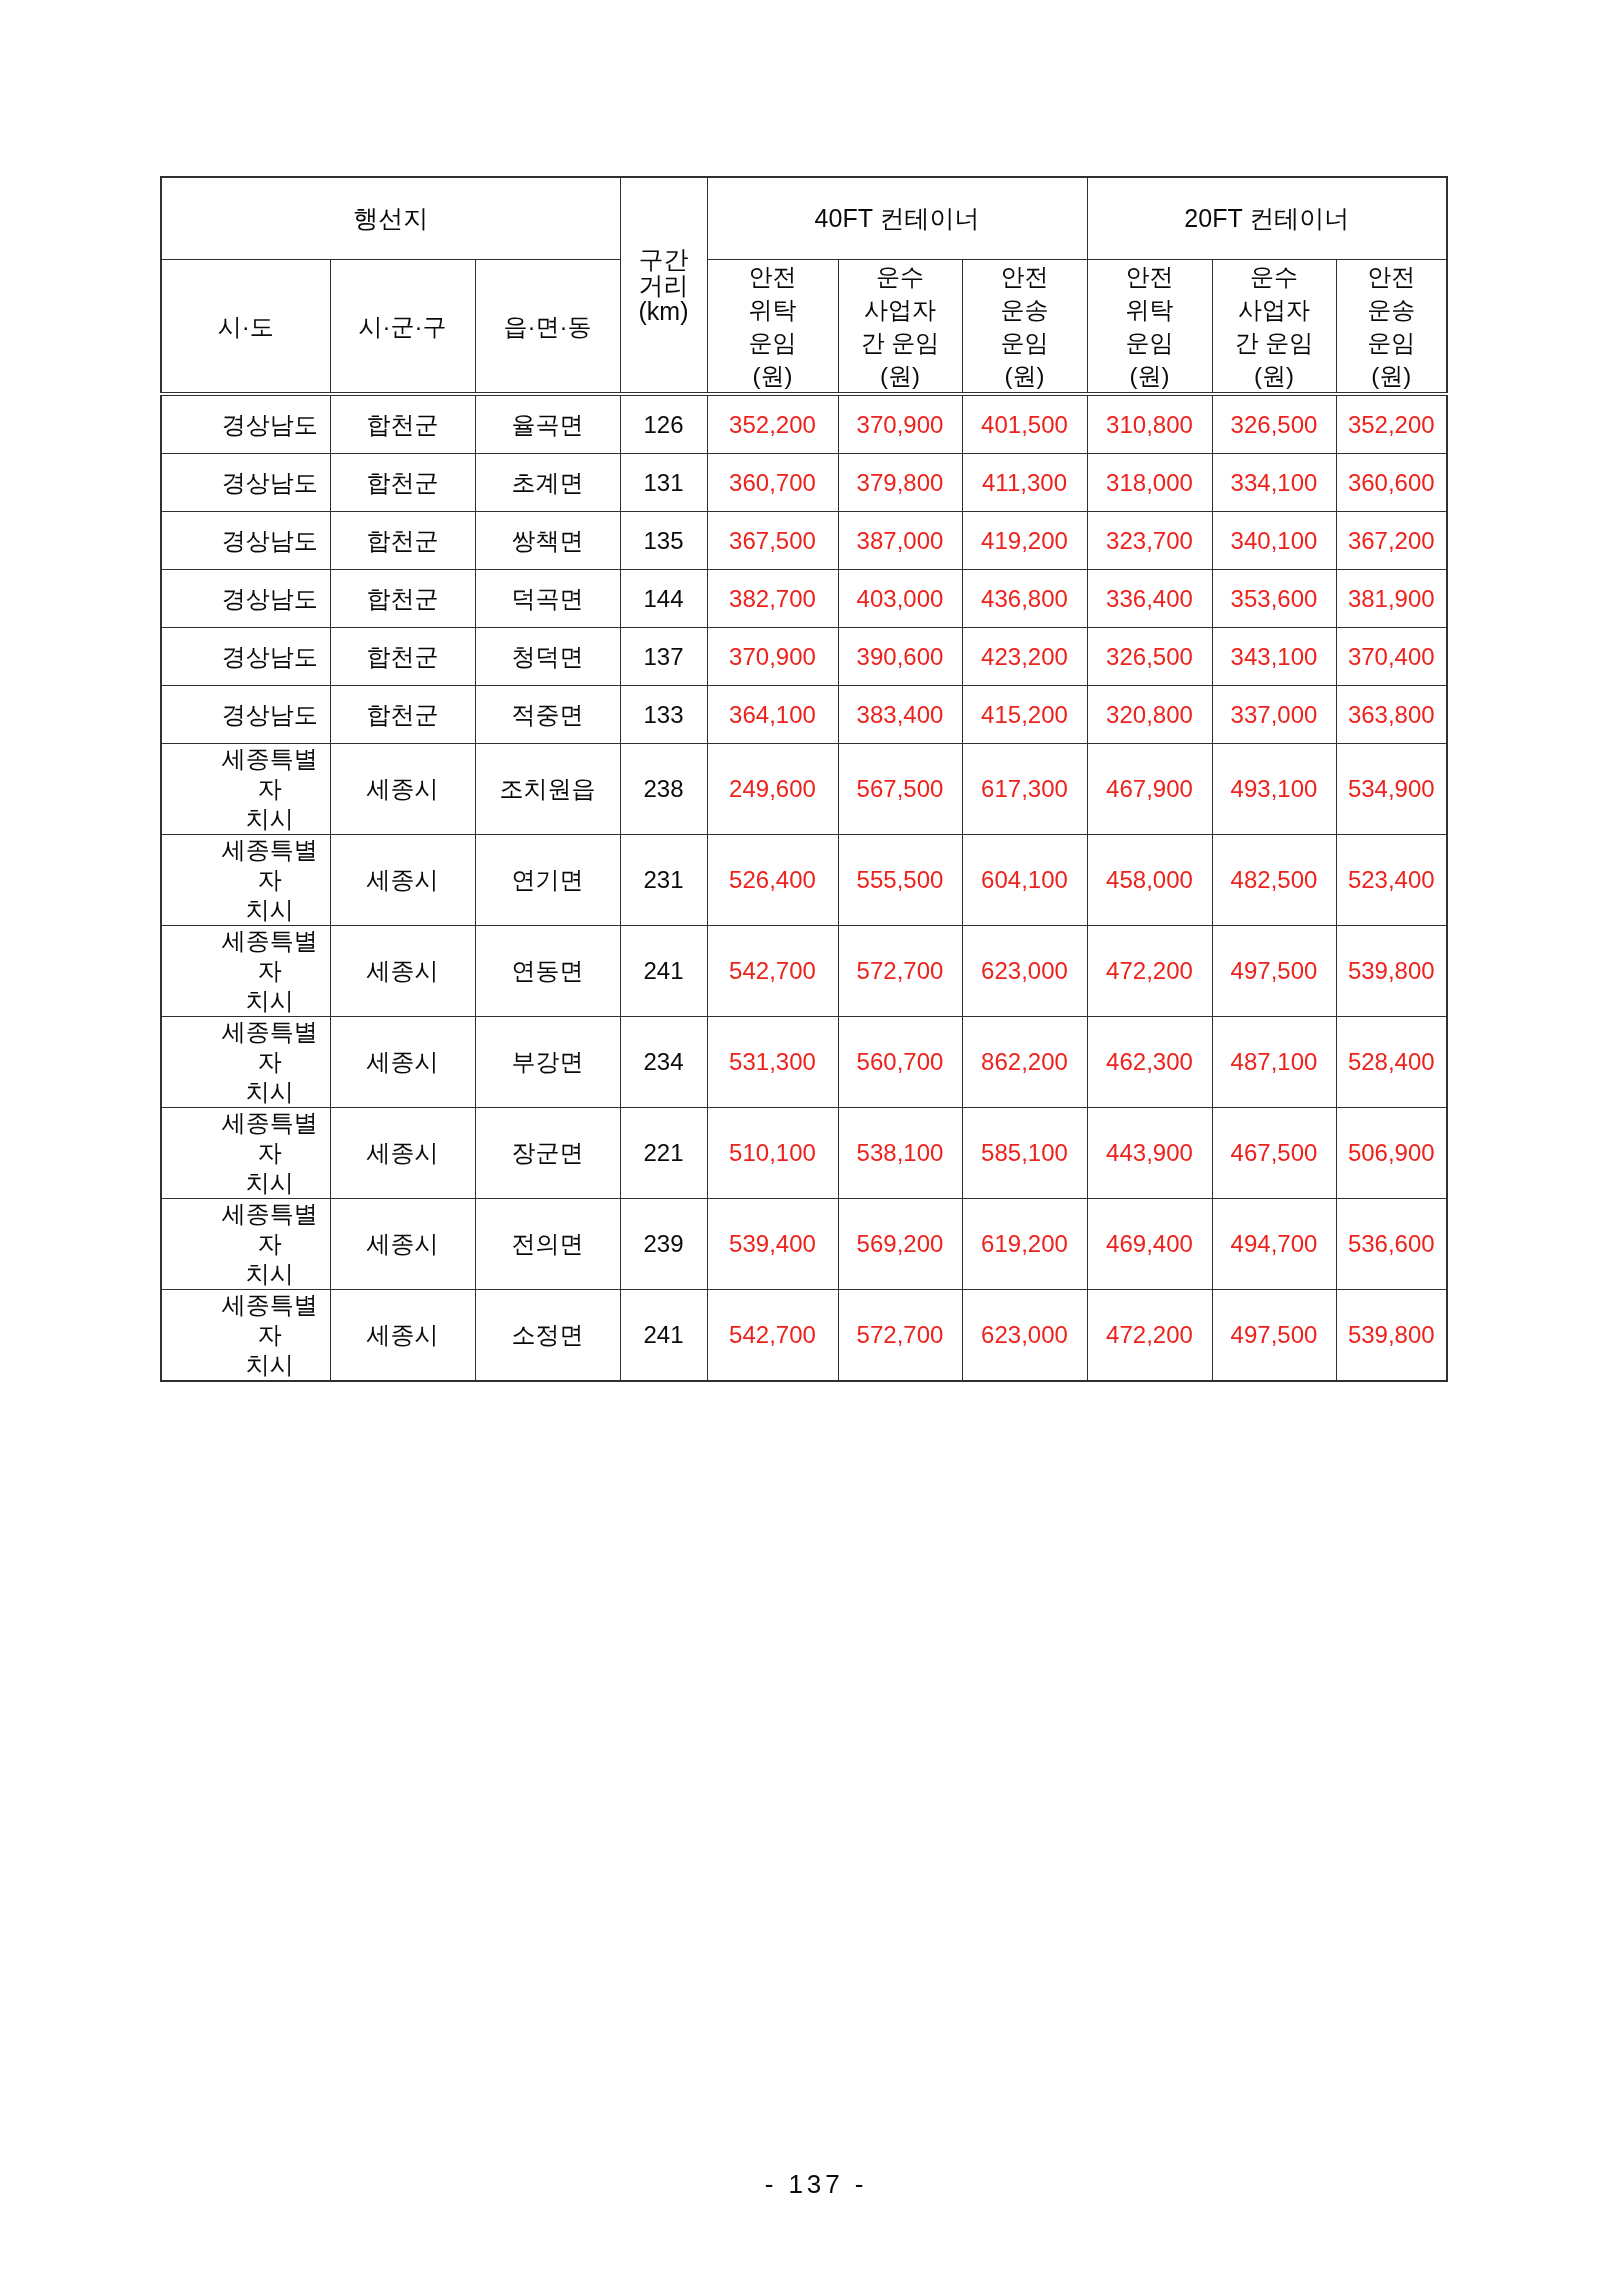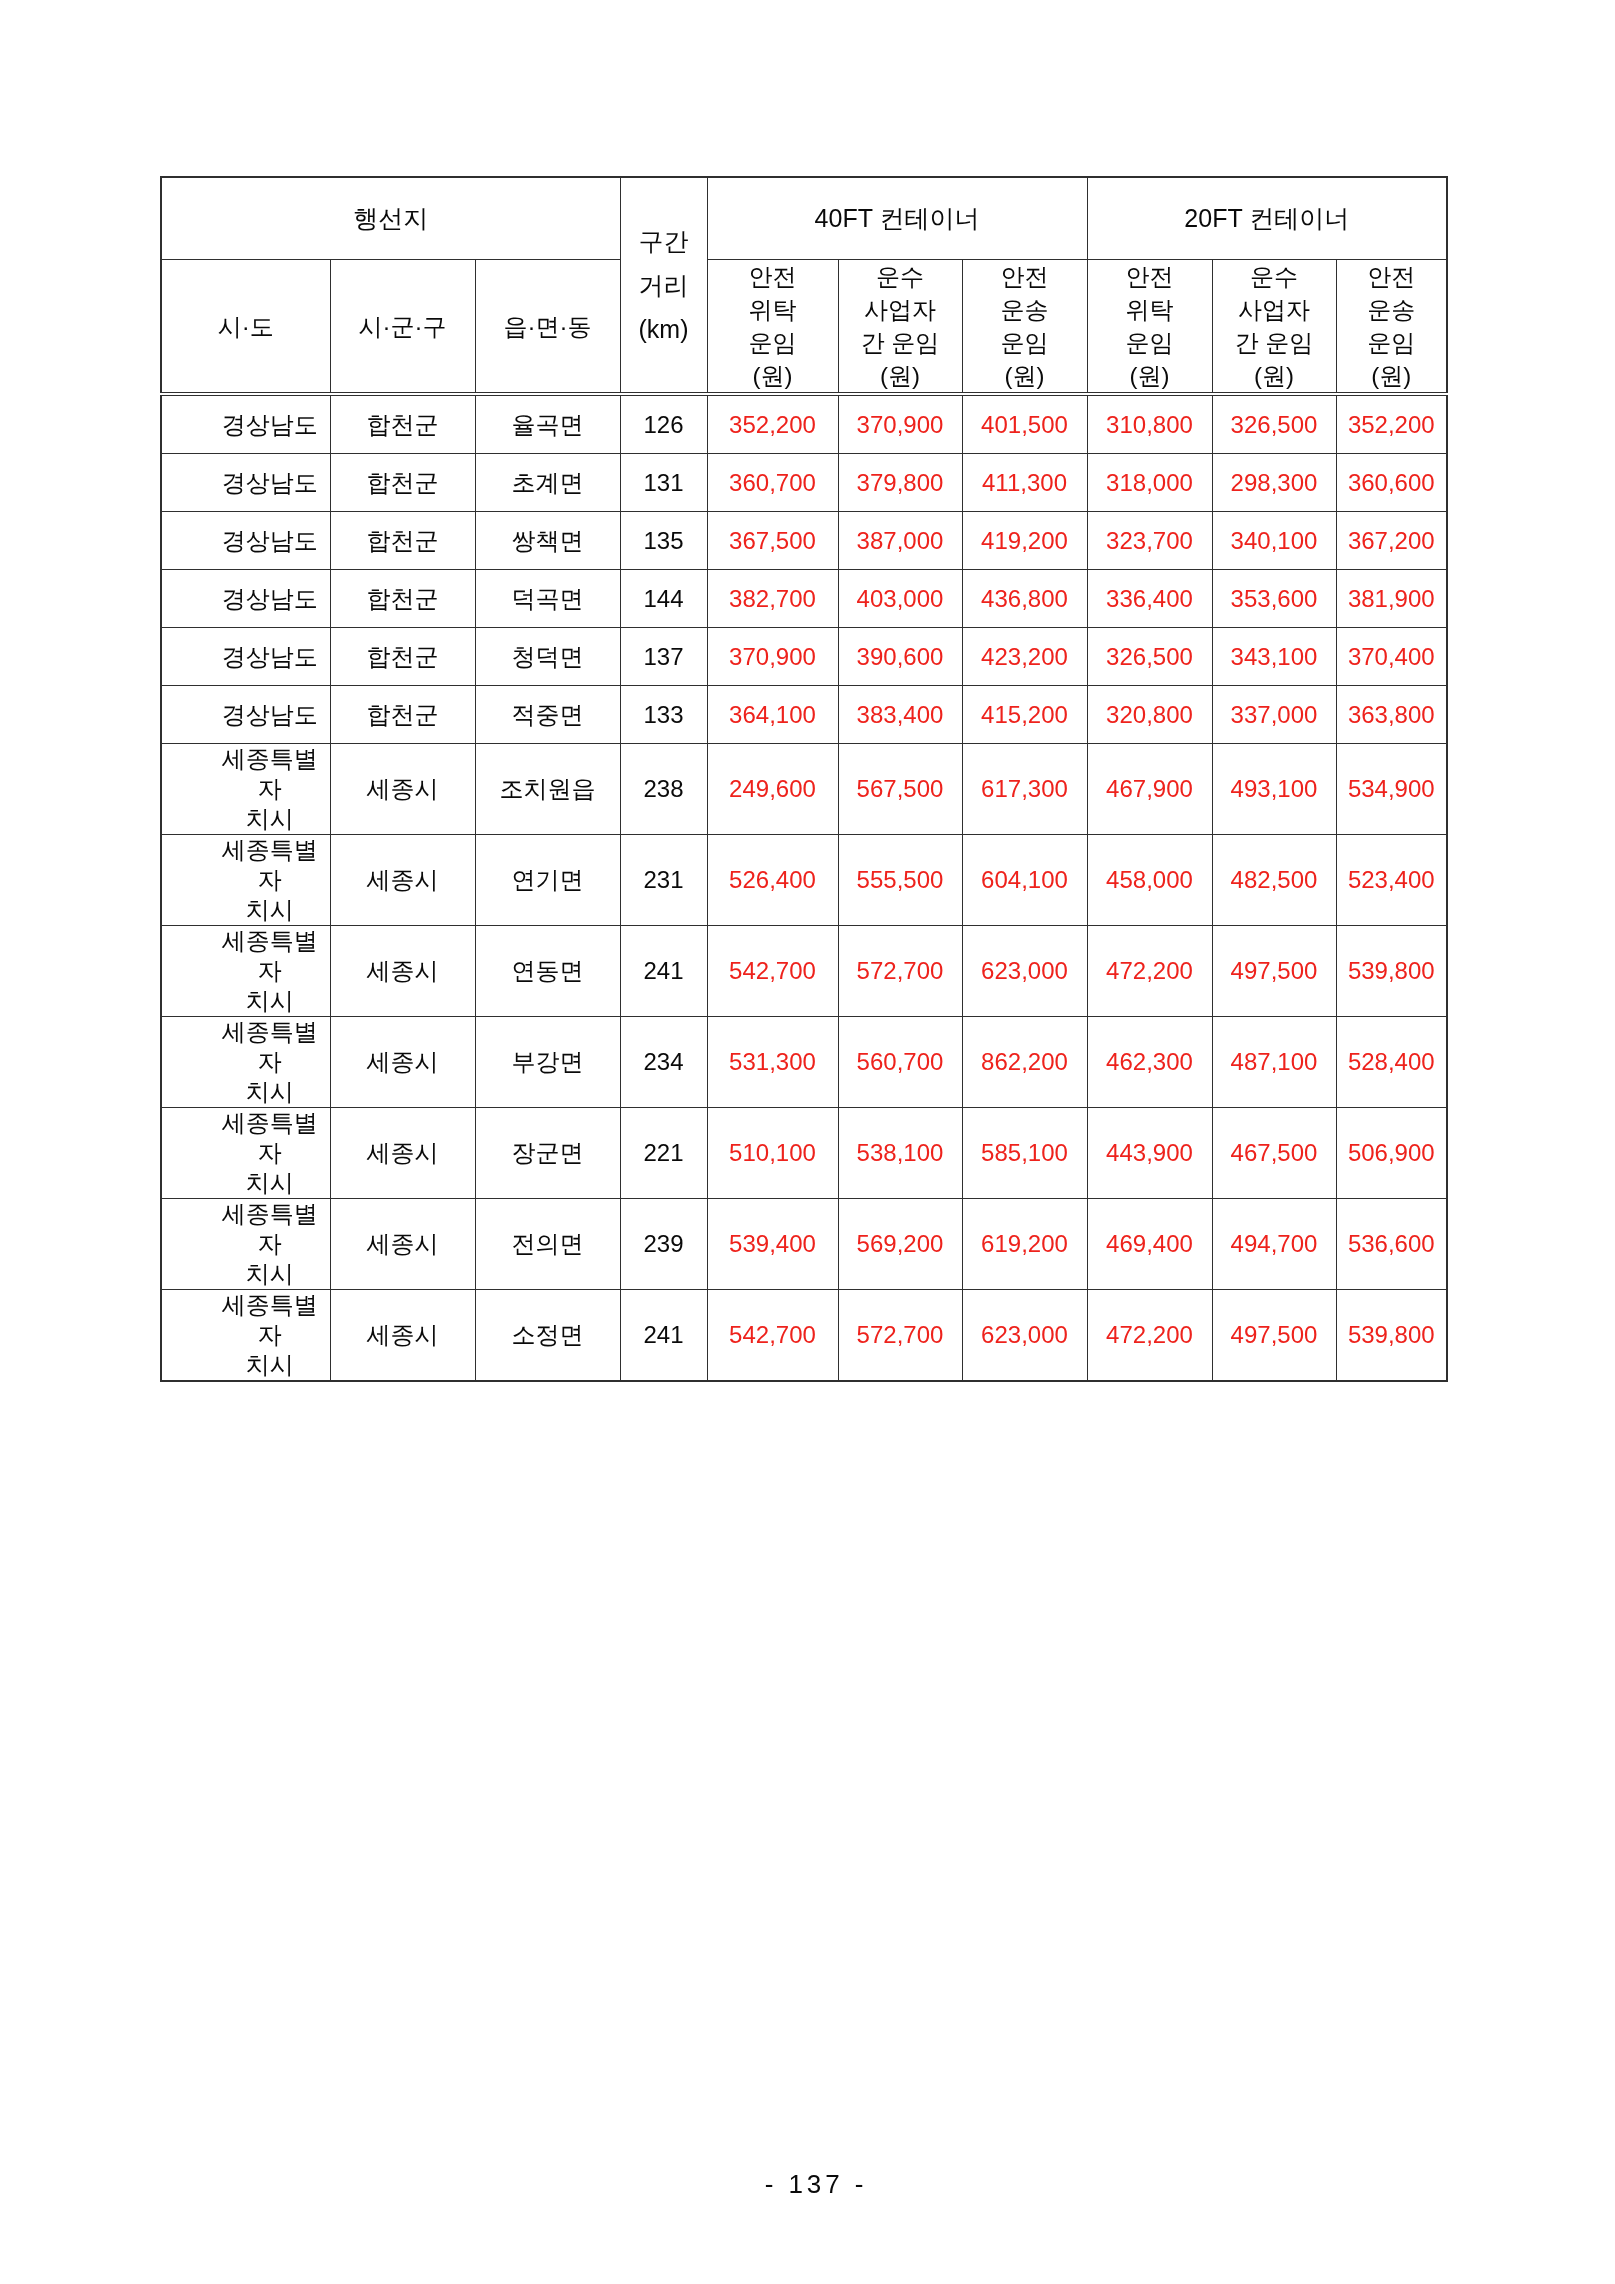--- a/index.html
+++ b/index.html
@@ -39,21 +39,21 @@
   .fare-table thead tr.r2 th {
     height: 131px;
     font-size: 24px;
     line-height: 33px;
     white-space: pre-line;
     border-bottom: 4.6px double #2f2f2f;
     margin-top: 12px;
   }
   .fare-table thead th.km-cell {
     white-space: pre-line;
-    line-height: 44px;
+    line-height: 26px;
     font-size: 24px;
     border-bottom: 4.6px double #2f2f2f;
   }
   .fare-table tbody td {
     height: 57px;
     font-size: 24px;
   }
   .fare-table tbody td.sido {
     white-space: pre-line;
     line-height: 30px;
@@ -144,21 +144,21 @@
     </tr>
     <tr>
       <td class="sido">경상남도</td>
       <td>합천군</td>
       <td>초계면</td>
       <td>131</td>
       <td class="fare">360,700</td>
       <td class="fare">379,800</td>
       <td class="fare">411,300</td>
       <td class="fare">318,000</td>
-      <td class="fare">298,300</td>
+      <td class="fare">334,100</td>
       <td class="fare">360,600</td>
     </tr>
     <tr>
       <td class="sido">경상남도</td>
       <td>합천군</td>
       <td>쌍책면</td>
       <td>135</td>
       <td class="fare">367,500</td>
       <td class="fare">387,000</td>
       <td class="fare">419,200</td>

